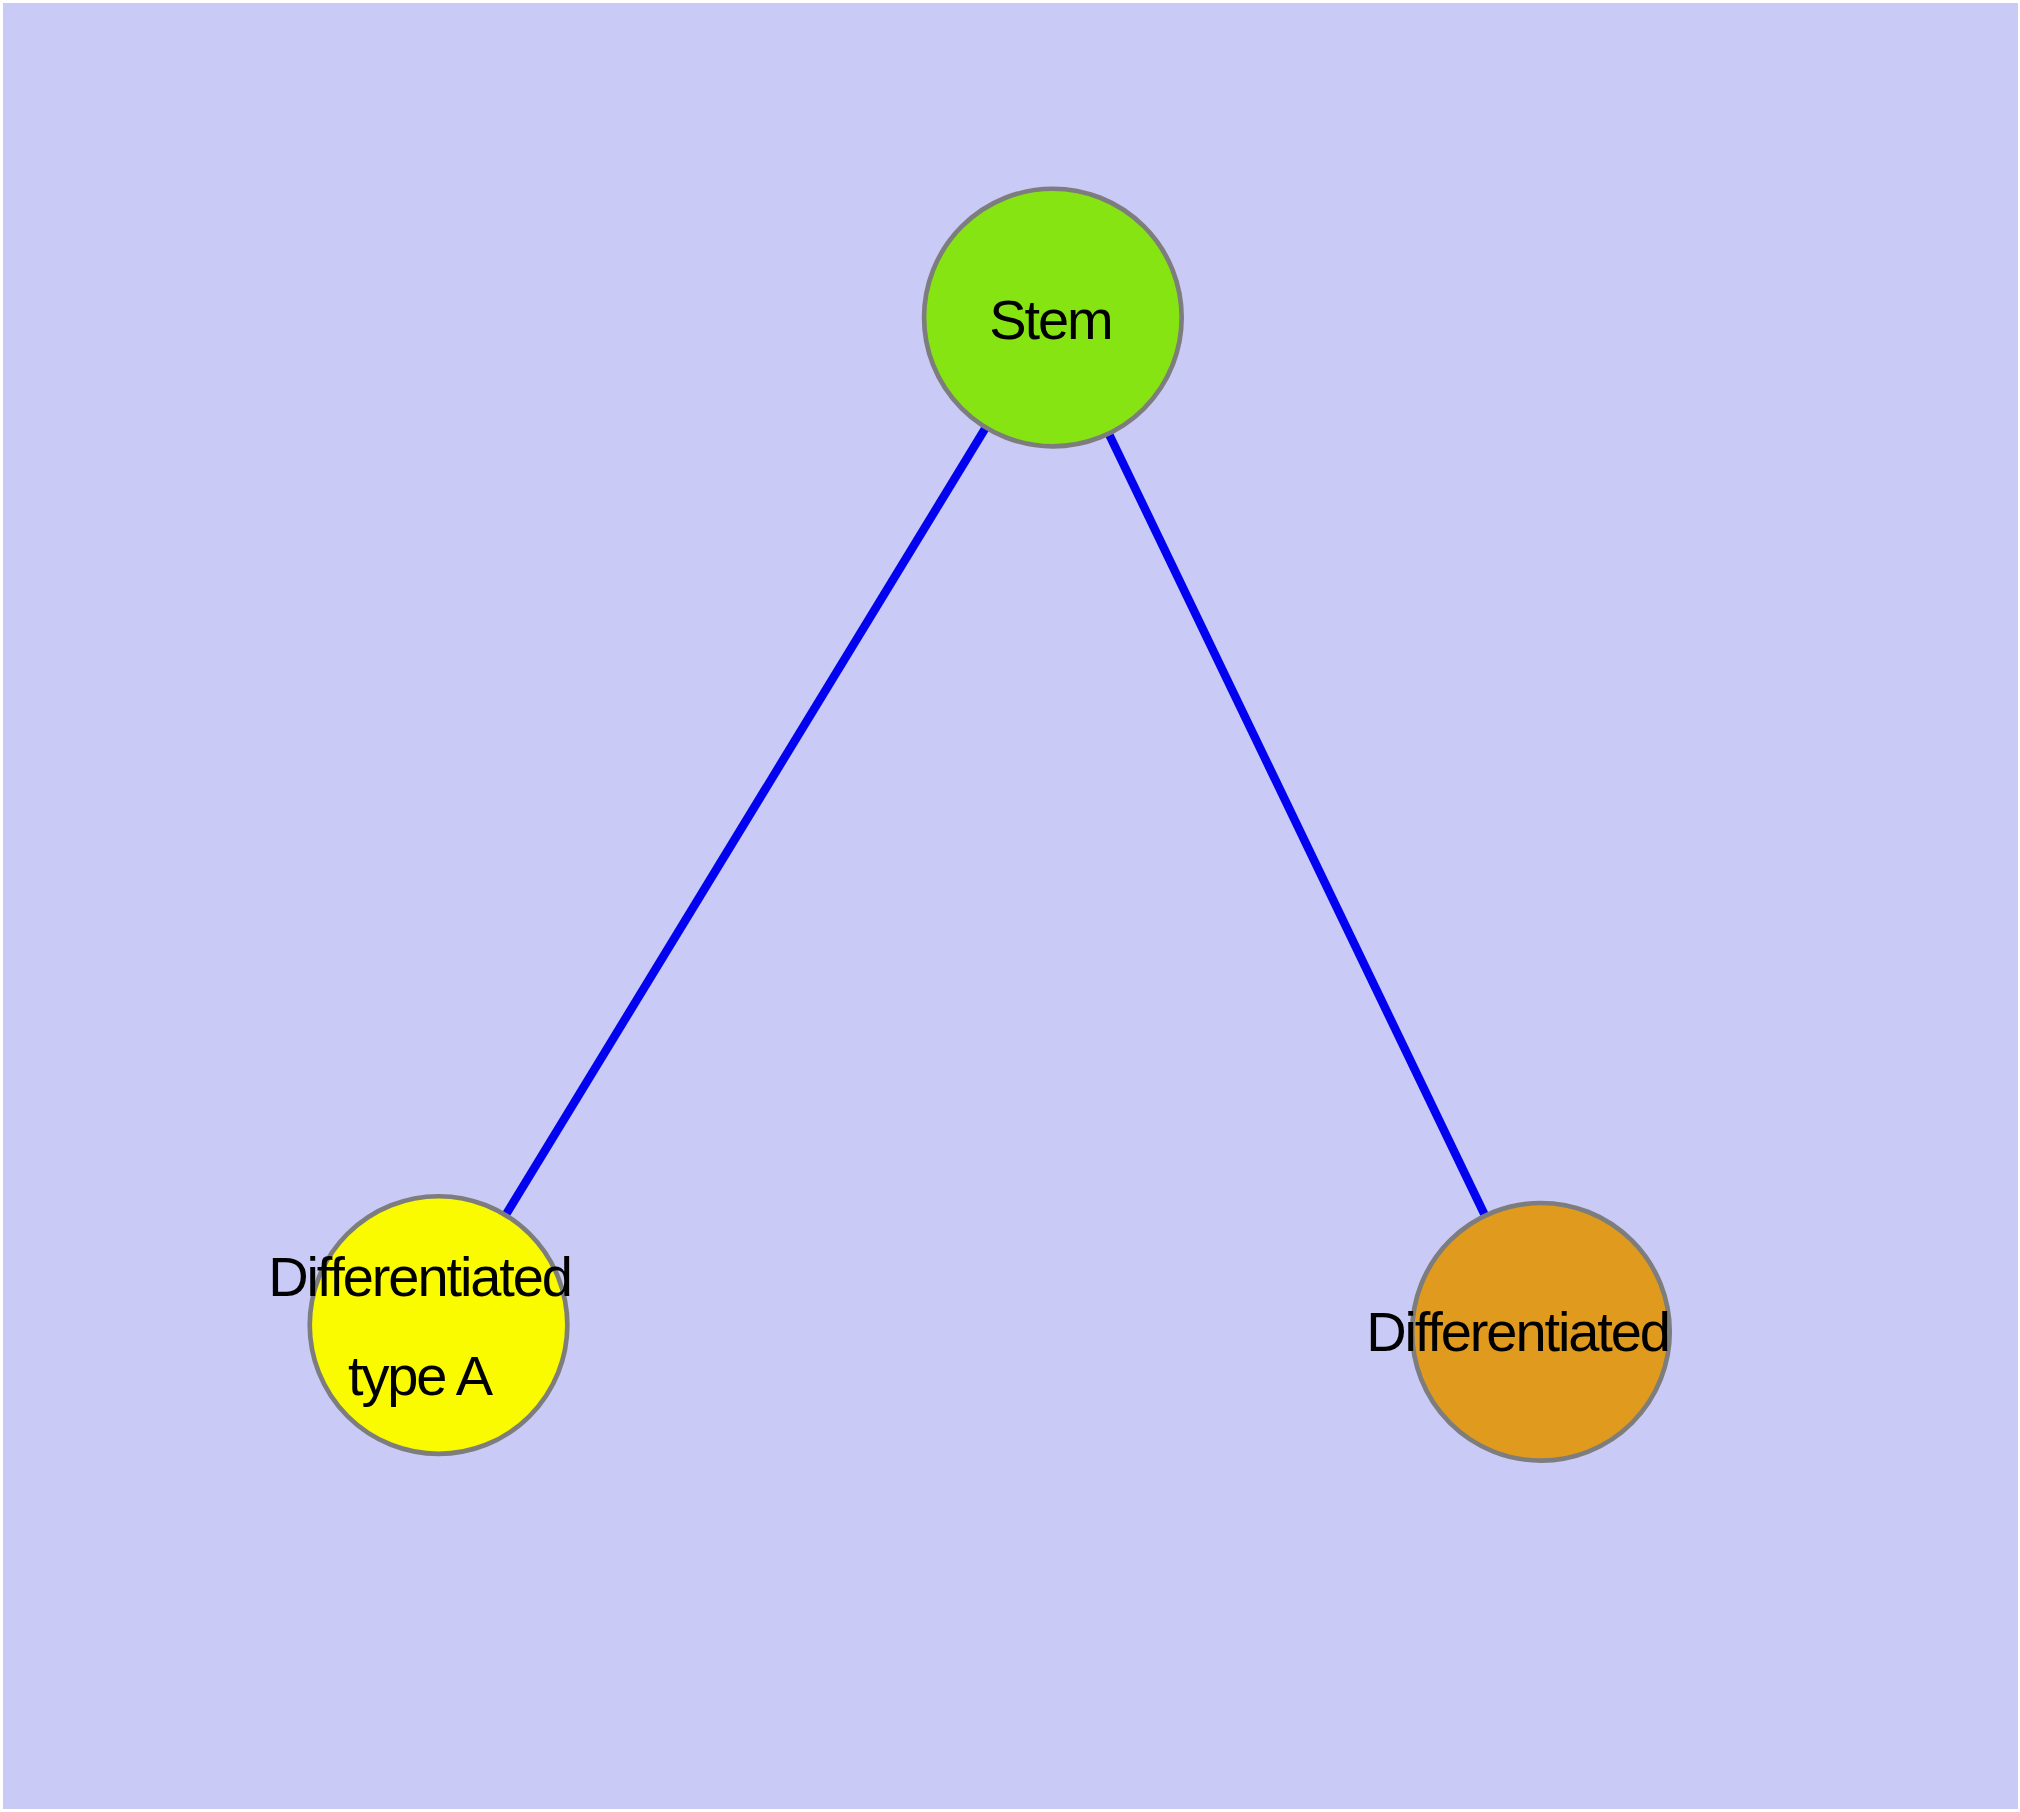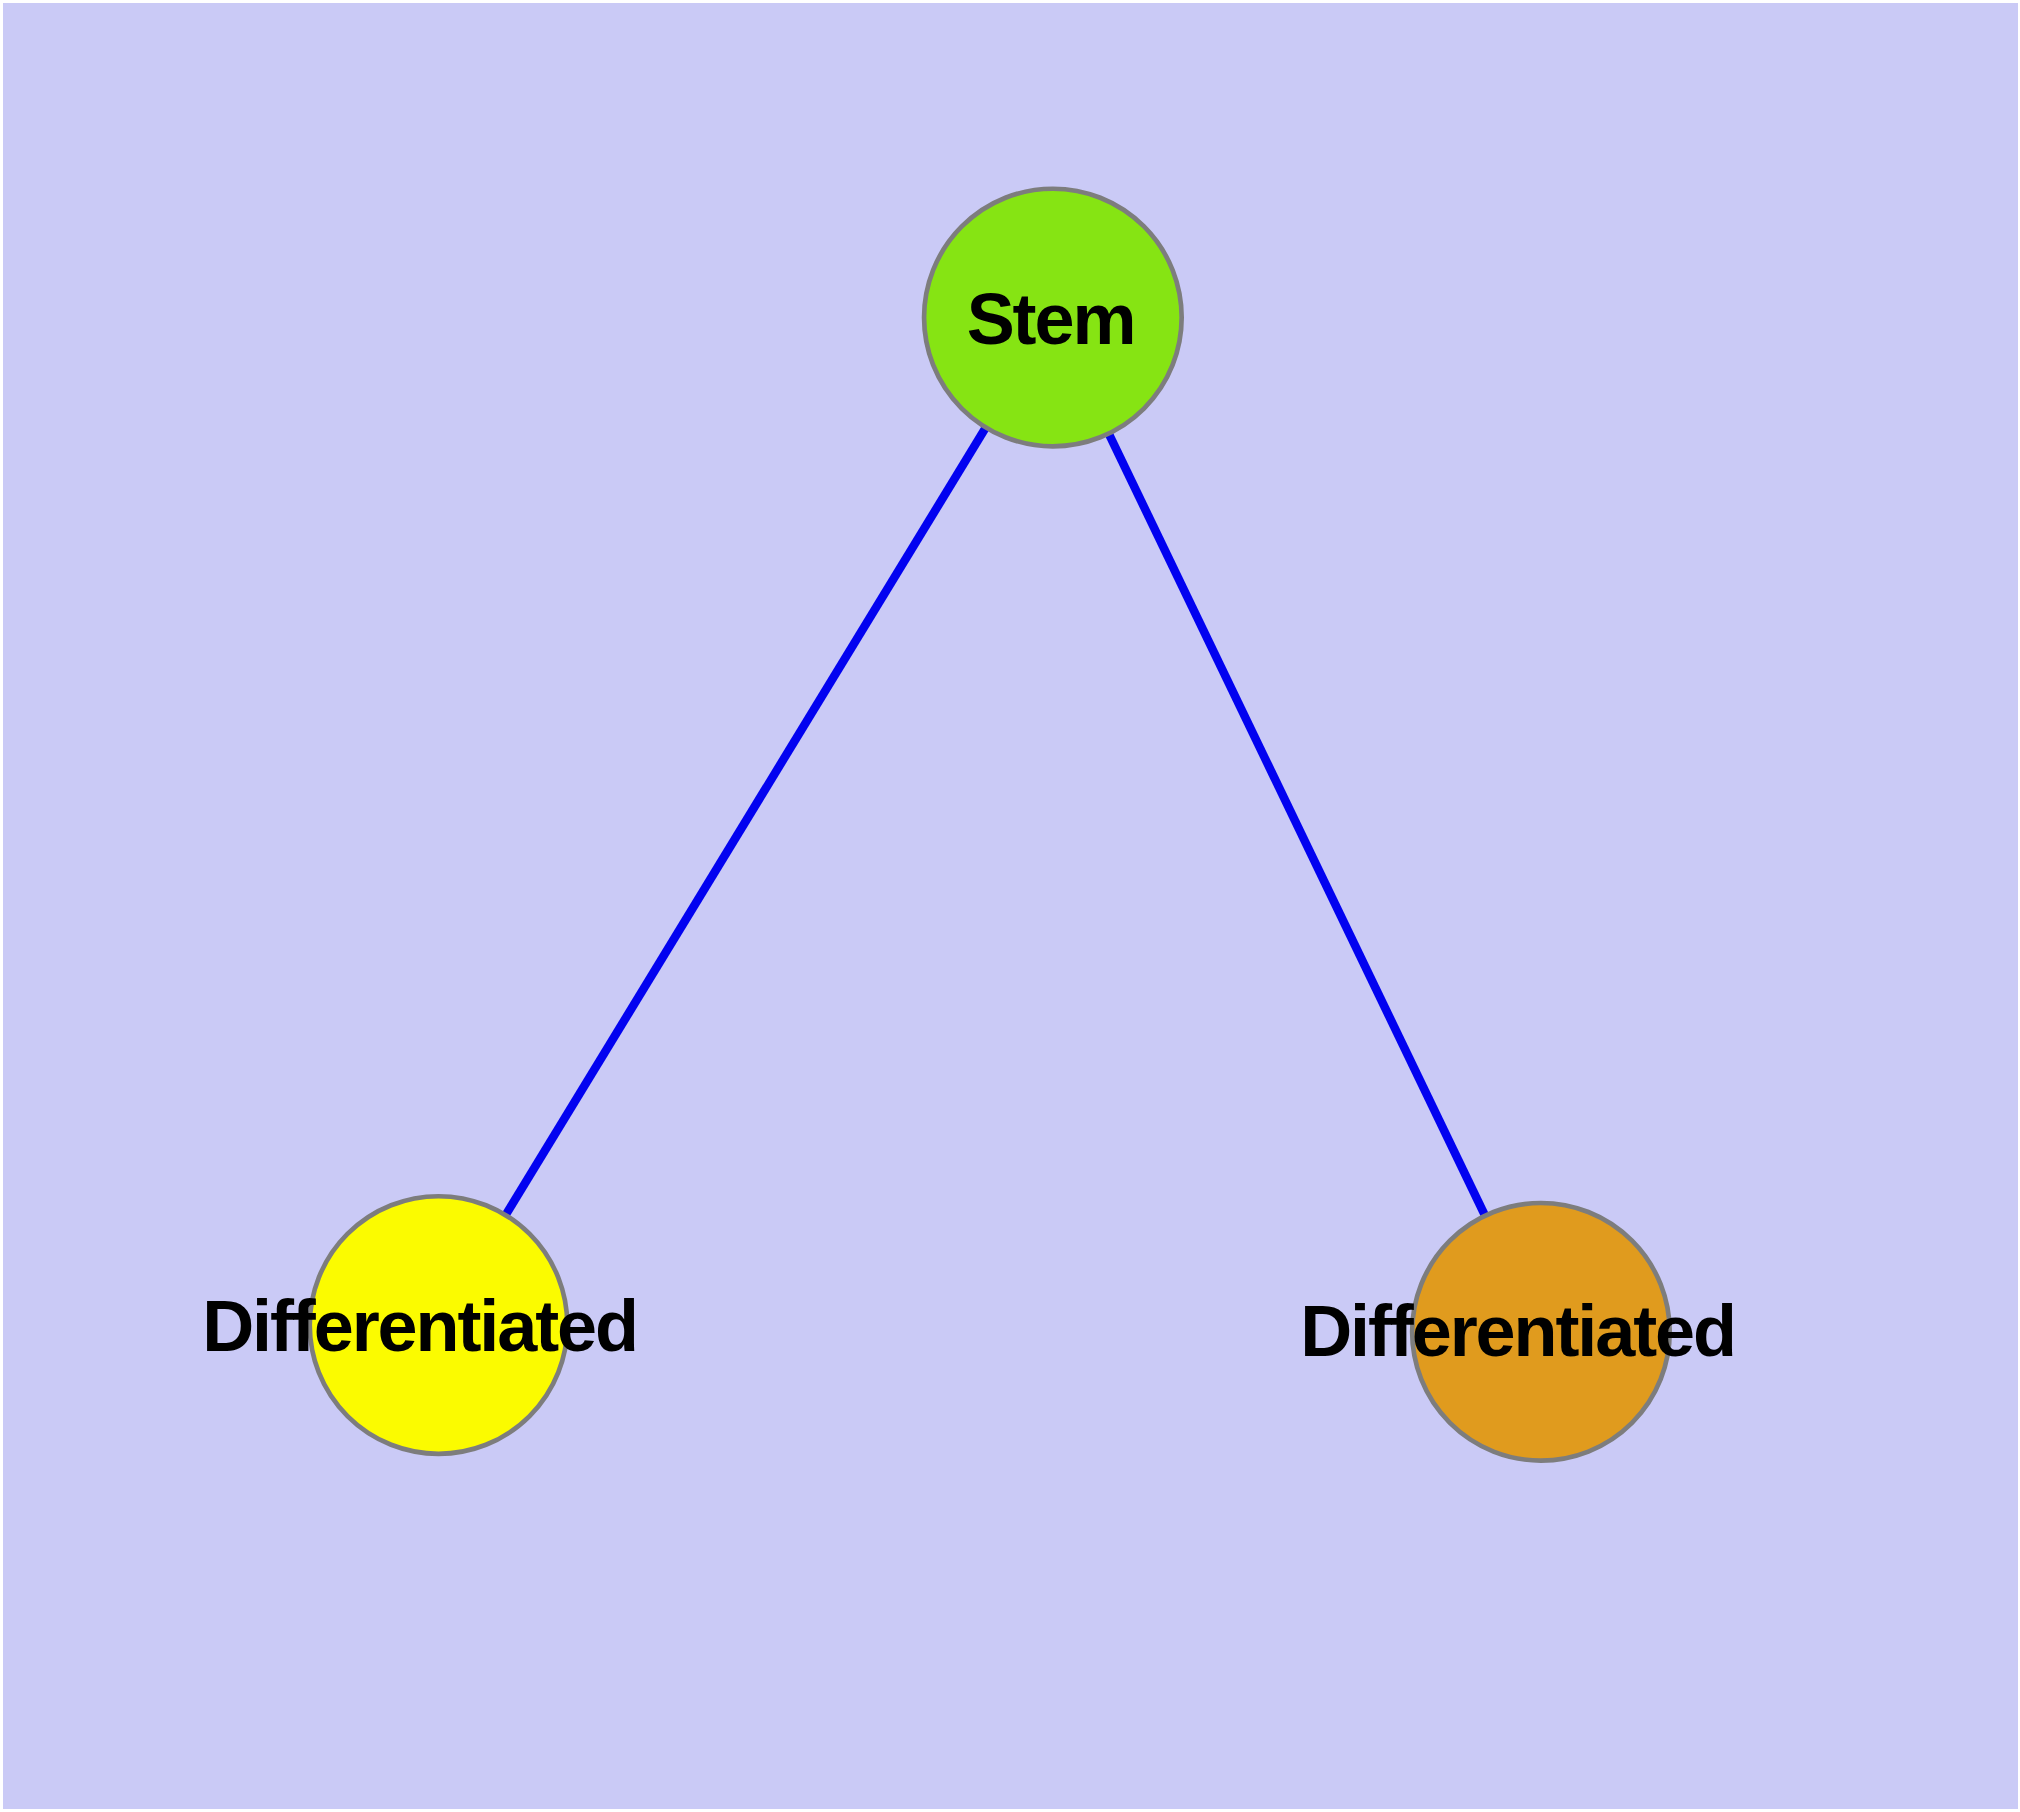--- a/index.html
+++ b/index.html
@@ -30,22 +30,22 @@
     position: absolute;
     left: 0; top: 0;
     width: 100%;
     height: 100%;
     display: block;
   }
   .node-label {
     position: absolute;
     transform: translate(-50%, -50%);
     color: #000000;
-    font-weight: bold;
-    font-size: 72px;
+    font-weight: normal;
+    font-size: 56px;
     line-height: 99px;
     letter-spacing: -2.1px;
     text-align: center;
     white-space: nowrap;
     z-index: 5;
     pointer-events: none;
   }
 </style>
 </head>
 <body>
@@ -62,20 +62,21 @@
       <circle cx="514" cy="1560" r="152" stroke-width="5.5" fill="#fbfb00" stroke="#7d7d7d"></circle>
       <circle cx="1815" cy="1568" r="152" stroke-width="5.5" fill="#e09b1e" stroke="#7d7d7d"></circle>
     </svg>
 
     <div class="node-label" style="left:1048px; top:316px;">
       <div>Stem</div>
     </div>
 
     <div class="node-label" style="left:417px; top:1323px;">
       <div>Differentiated</div>
+      <div>type A</div>
     </div>
 
     <div class="node-label" style="left:1515px; top:1328px;">
       <div>Differentiated</div>
     </div>
 
   </div>
 </div>
 
 

